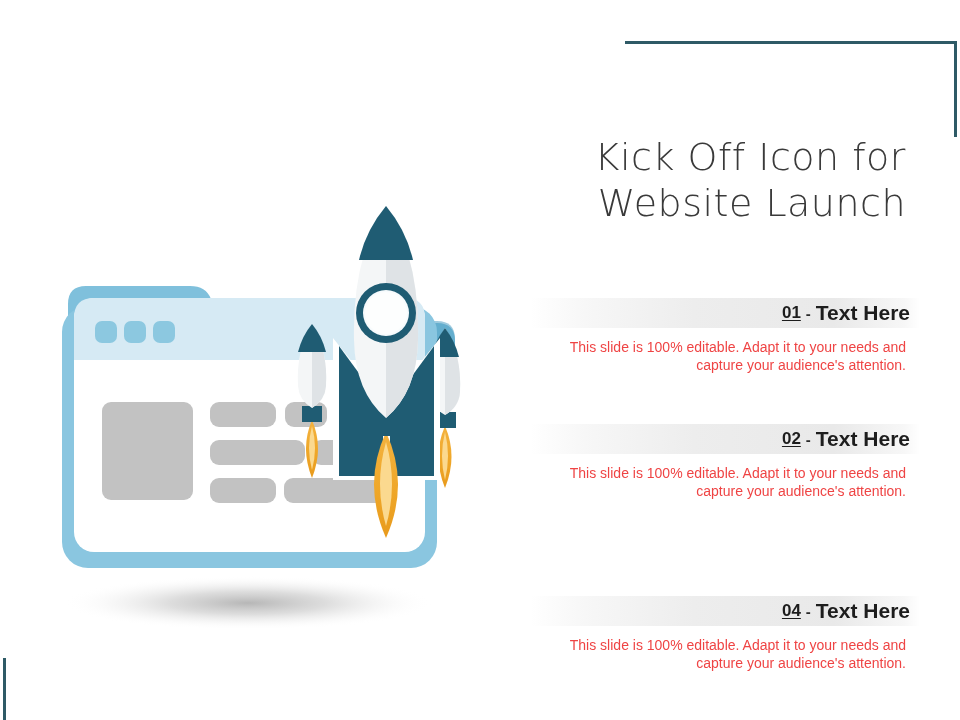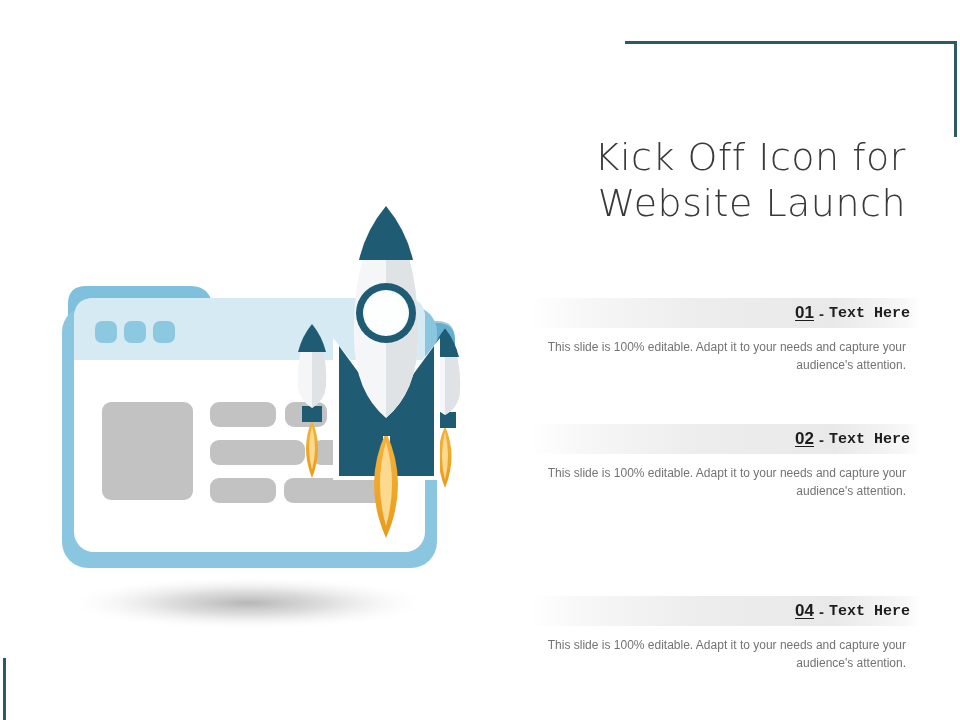--- a/index.html
+++ b/index.html
@@ -95,31 +95,31 @@
     text-decoration: underline;
     text-underline-offset: 2px;
   }
   .item-dash {
     font-size: 15px;
     font-weight: bold;
     color: #2a2a2a;
     margin: 0 5px;
   }
   .item-label {
-    font-family: Liberation Mono, monospace;
+    font-family: Liberation Sans, sans-serif;
     font-weight: bold;
-    font-size: 15px;
+    font-size: 21px;
     color: #1d1d1d;
   }
   .item-desc {
     margin-top: 10px;
     font-family: "Liberation Sans", sans-serif;
-    font-size: 12px;
+    font-size: 14px;
     line-height: 18px;
-    color: #737373;
+    color: #ef4444;
     text-align: right;
     padding-right: 14px;
     padding-left: 6px;
   }
 
   .page-num {
     position: absolute;
     right: 20px;
     bottom: 12px;
     font-family: "Liberation Sans", sans-serif;

